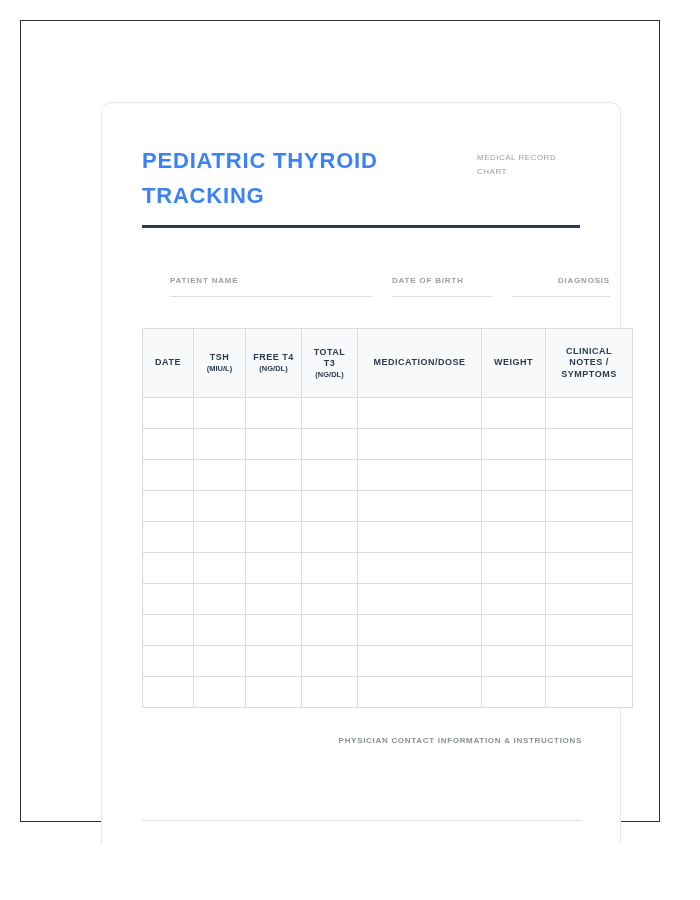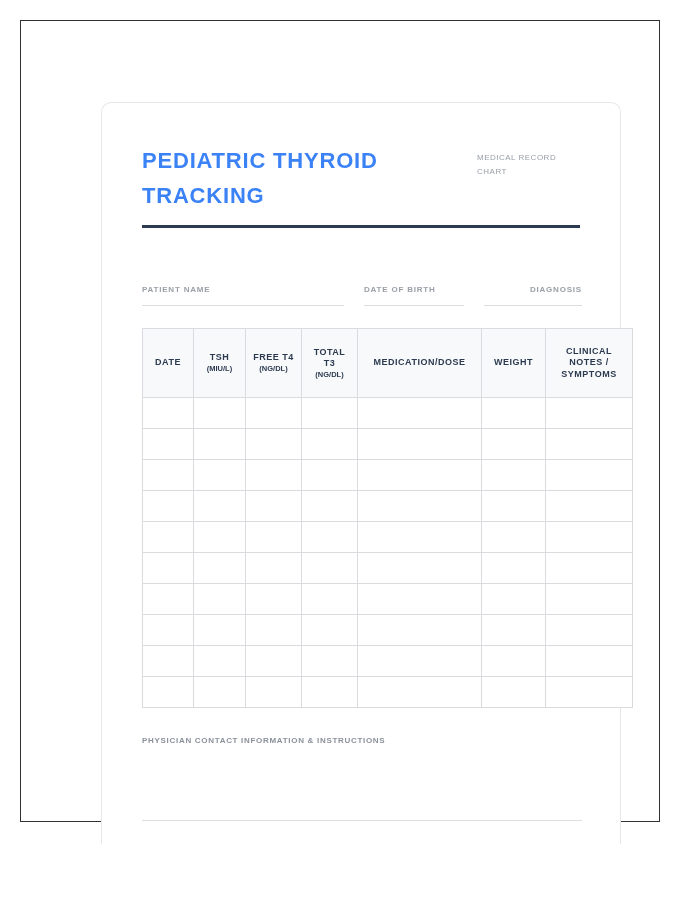--- a/index.html
+++ b/index.html
@@ -83,21 +83,22 @@
   
   #meta-fields {
     position: absolute;
     left: 40px;
     top: 158px;
     width: 440px;
     height: 50px;
   }
   .meta-field {
     position: absolute;
-    top: 17px;
+    top: 8px;
+    margin-left: 28px;
   }
   .meta-label {
     font-size: 8px;
     font-weight: bold;
     letter-spacing: 0.8px;
     color: #9aa0a8;
     text-transform: uppercase;
     white-space: nowrap;
   }
   .meta-line {
@@ -169,20 +170,21 @@
   col.c-med    { width: 124px; }
   col.c-weight { width: 64px; }
   col.c-notes  { width: 87px; }
 
   
   #footer-block {
     position: absolute;
     left: 40px;
     top: 633px;
     width: 440px;
+    text-align: right;
   }
   #footer-label {
     font-size: 8px;
     font-weight: bold;
     letter-spacing: 0.7px;
     color: #8b919b;
     text-transform: uppercase;
     white-space: nowrap;
   }
   #footer-line {

